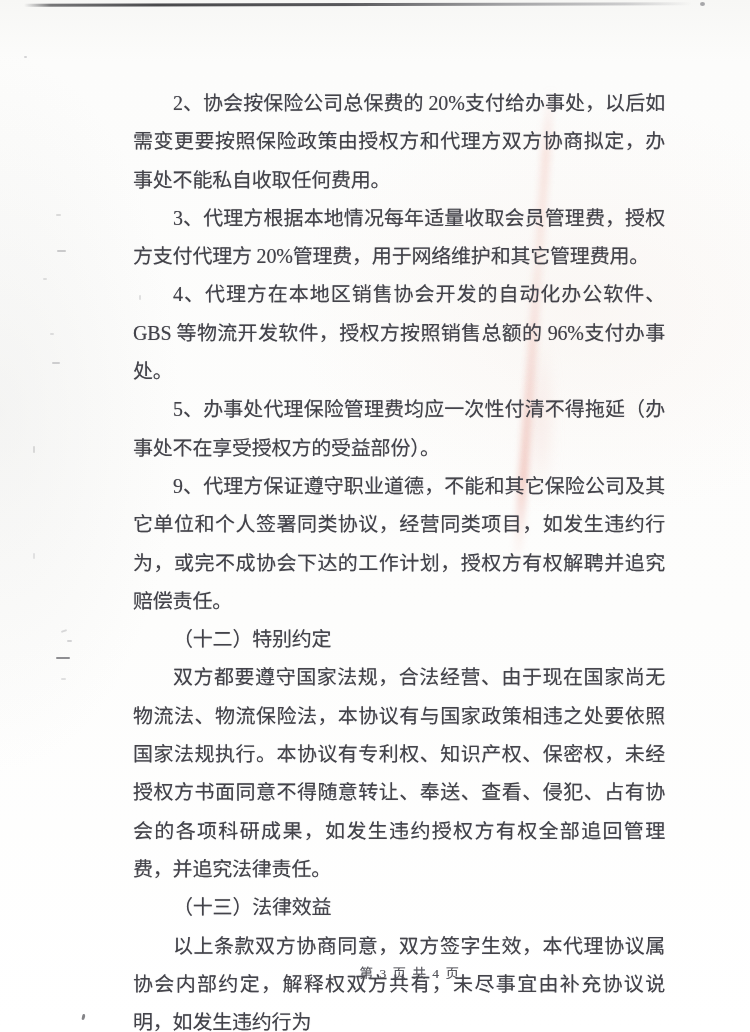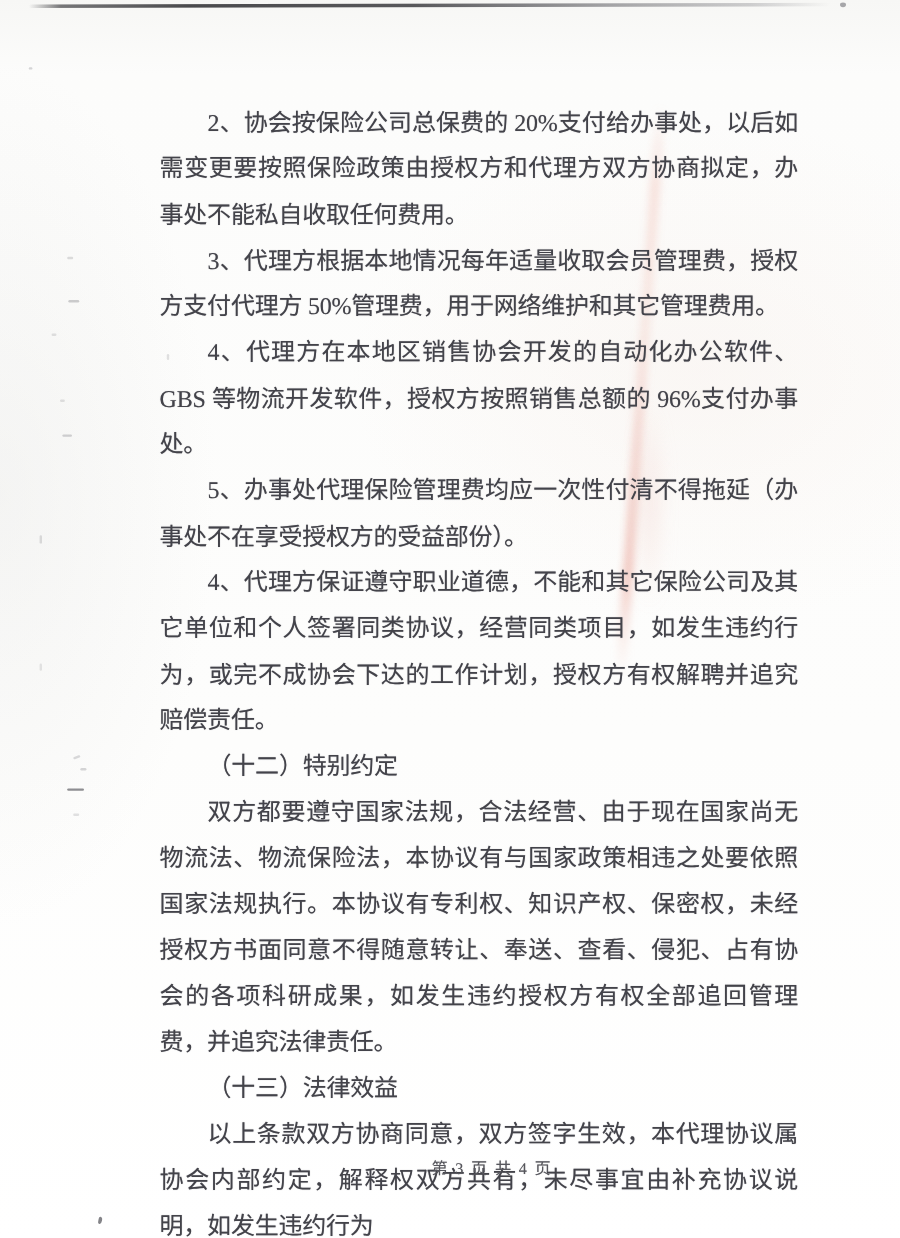--- a/index.html
+++ b/index.html
@@ -95,23 +95,23 @@
 <div class="speck sp8"></div>
 <div class="speck sp9"></div>
 <div class="speck sp10"></div>
 <div class="speck sp11"></div>
 <div class="speck sp12"></div>
 <div class="speck sp13"></div>
 <div class="speck sp14"></div>
 
 <div class="content">
   <div class="para">2、协会按保险公司总保费的 20%支付给办事处，以后如需变更要按照保险政策由授权方和代理方双方协商拟定，办事处不能私自收取任何费用。</div>
-  <div class="para">3、代理方根据本地情况每年适量收取会员管理费，授权方支付代理方 50%管理费，用于网络维护和其它管理费用。</div>
+  <div class="para">3、代理方根据本地情况每年适量收取会员管理费，授权方支付代理方 20%管理费，用于网络维护和其它管理费用。</div>
   <div class="para">4、代理方在本地区销售协会开发的自动化办公软件、GBS 等物流开发软件，授权方按照销售总额的 96%支付办事处。</div>
   <div class="para">5、办事处代理保险管理费均应一次性付清不得拖延（办事处不在享受授权方的受益部份）。</div>
-  <div class="para">4、代理方保证遵守职业道德，不能和其它保险公司及其它单位和个人签署同类协议，经营同类项目，如发生违约行为，或完不成协会下达的工作计划，授权方有权解聘并追究赔偿责任。</div>
+  <div class="para">9、代理方保证遵守职业道德，不能和其它保险公司及其它单位和个人签署同类协议，经营同类项目，如发生违约行为，或完不成协会下达的工作计划，授权方有权解聘并追究赔偿责任。</div>
   <div class="para">（十二）特别约定</div>
   <div class="para">双方都要遵守国家法规，合法经营、由于现在国家尚无物流法、物流保险法，本协议有与国家政策相违之处要依照国家法规执行。本协议有专利权、知识产权、保密权，未经授权方书面同意不得随意转让、奉送、查看、侵犯、占有协会的各项科研成果，如发生违约授权方有权全部追回管理费，并追究法律责任。</div>
   <div class="para">（十三）法律效益</div>
   <div class="para">以上条款双方协商同意，双方签字生效，本代理协议属协会内部约定，解释权双方共有，未尽事宜由补充协议说明，如发生违约行为</div>
 </div>
 
 <div class="footer">第 3 页 共 4 页</div>
 
 </body></html>

